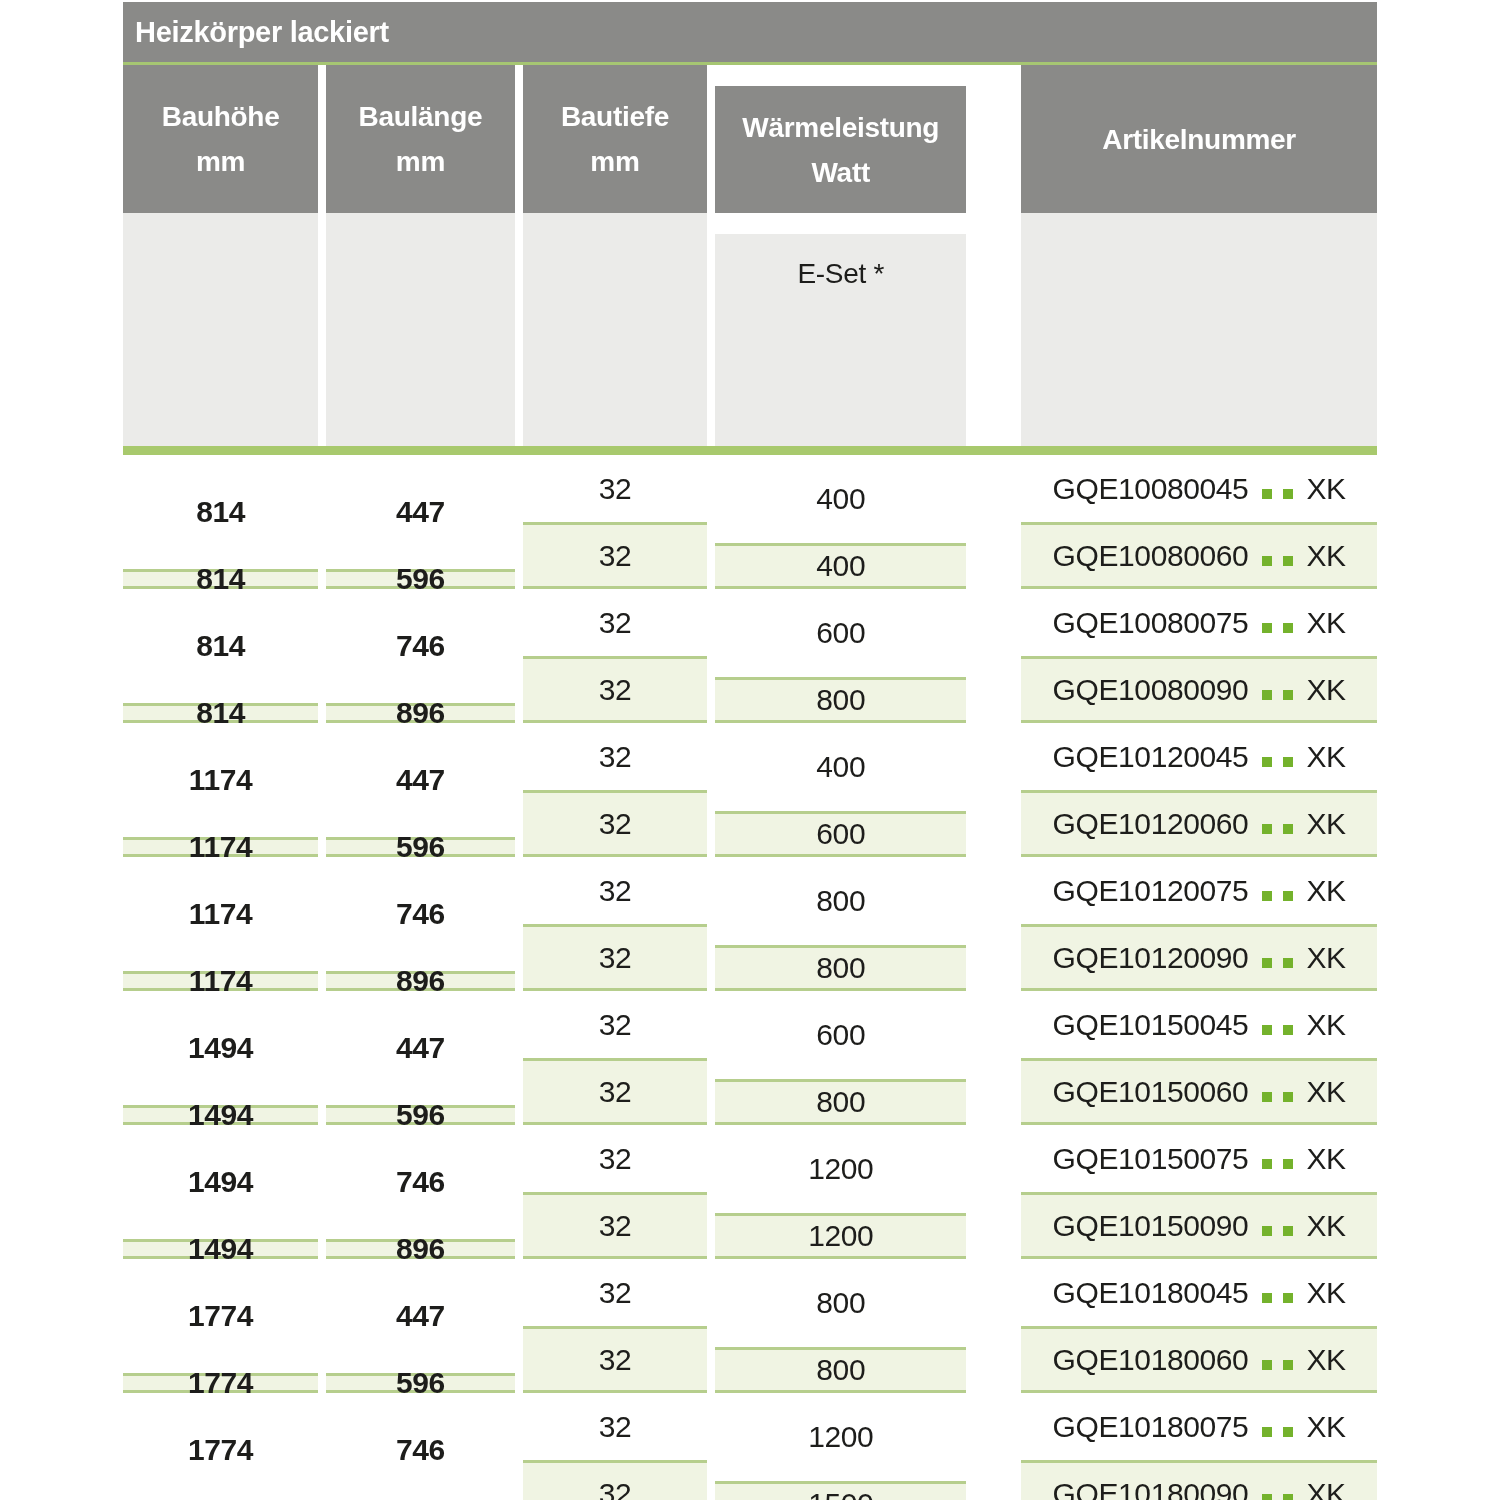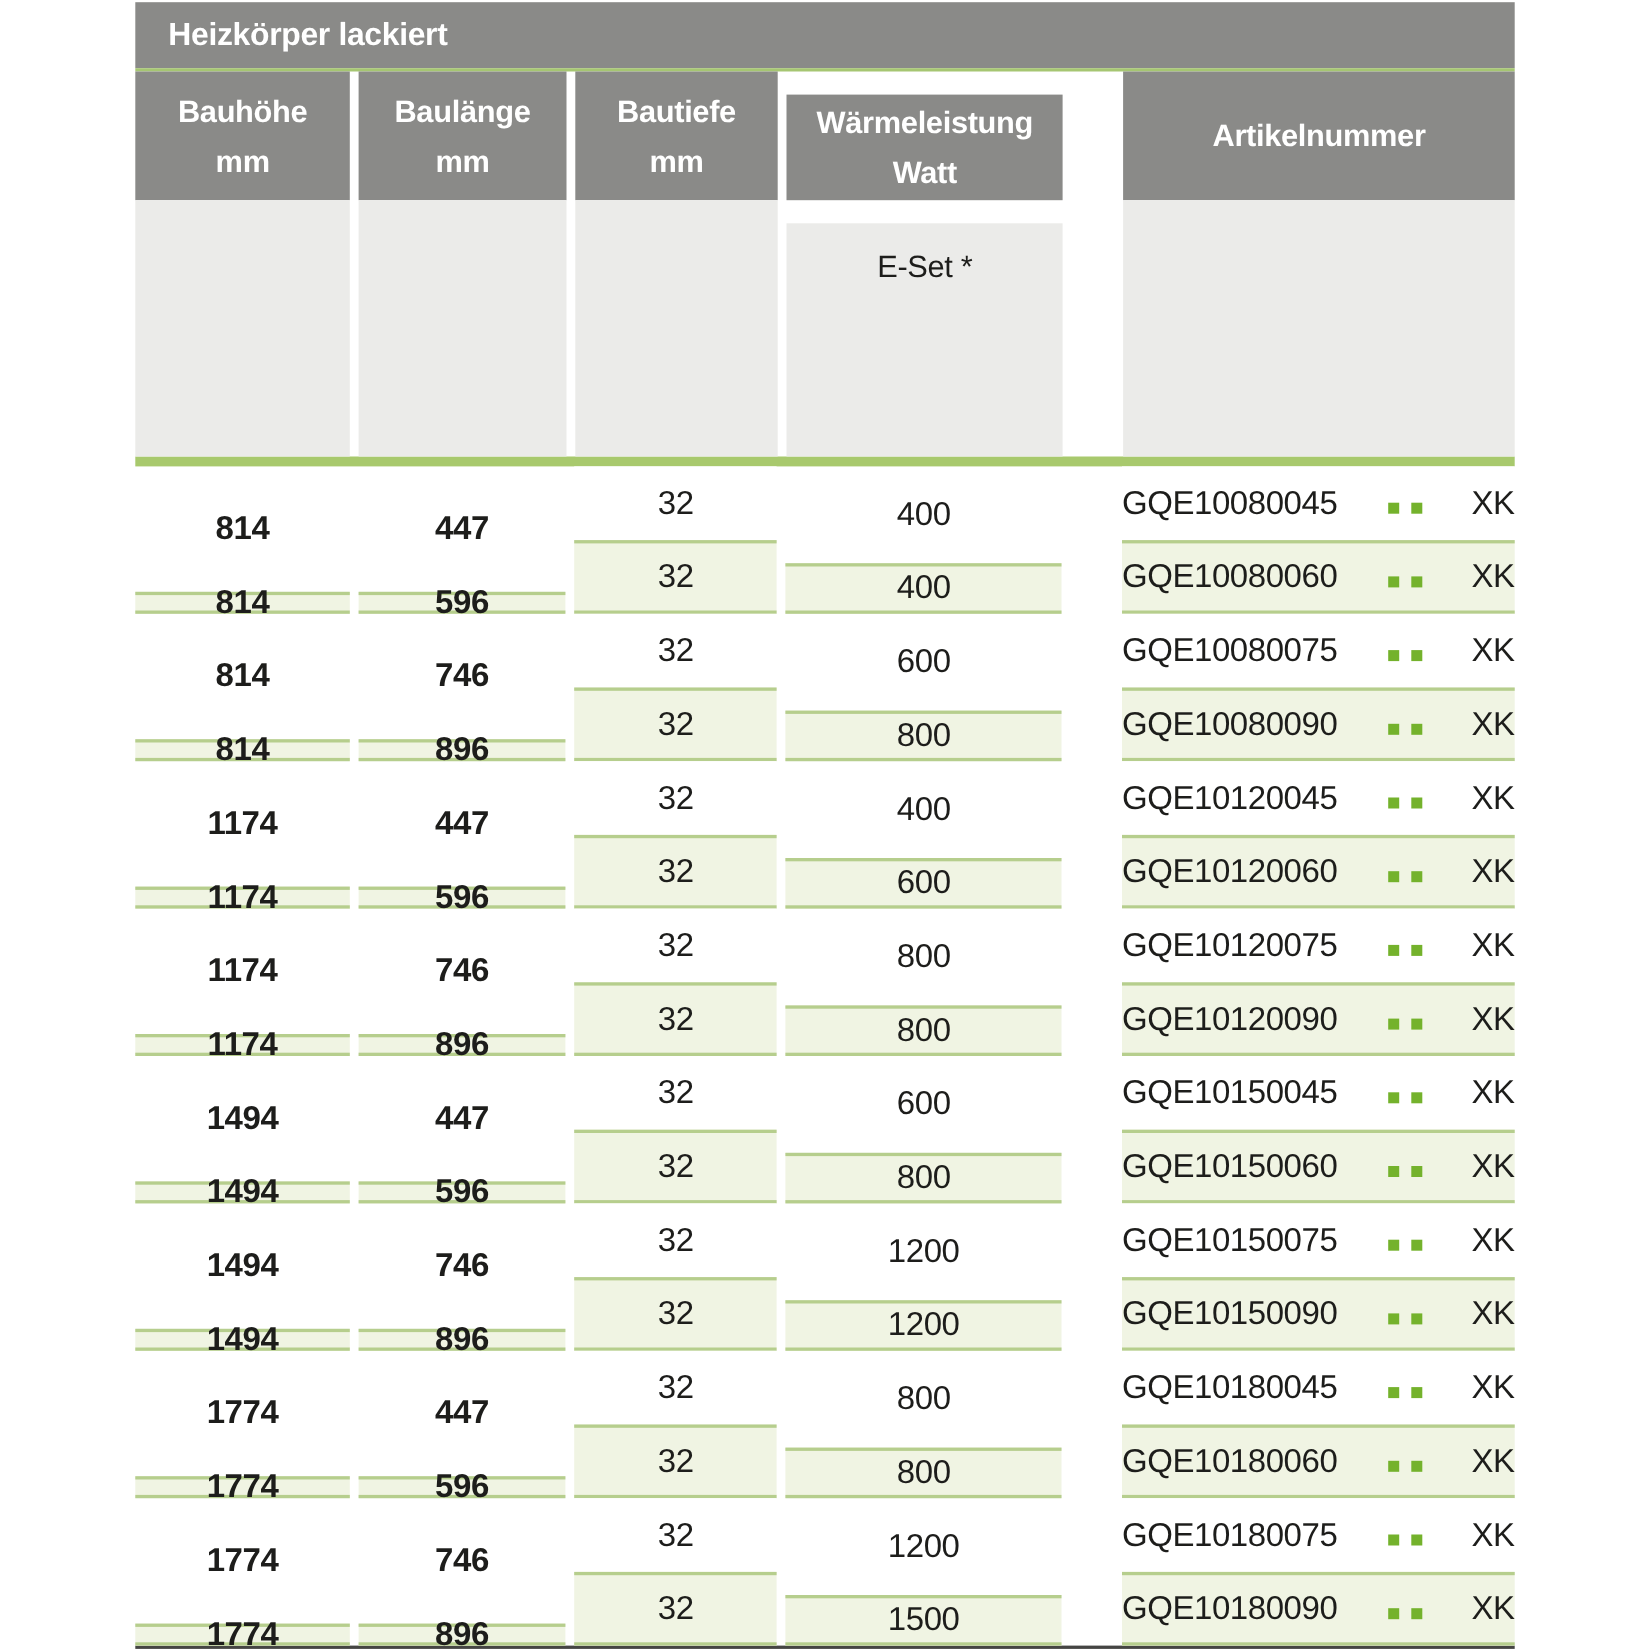--- a/index.html
+++ b/index.html
@@ -14,40 +14,40 @@
     left: 123px; top: 2px;
     width: 1254px;
   }
 
   
   .title-bar {
     height: 60px;
     background: #8a8a88;
     display: flex;
     align-items: center;
-    padding-left: 30px;
+    padding-left: 12px;
   }
   .title-bar .title-text {
     color: #ffffff;
     font-size: 29px;
     font-weight: bold;
     letter-spacing: -0.3px;
   }
   .accent-line { height: 3px; background: #a6c672; }
 
   
   .flex-row { display: flex; gap: 8px; }
   .c1 { width: 203px; }
   .c2 { width: 196px; }
   .c3 { width: 192px; }
   .c4 { width: 261px; margin-top: 21px; }
   .c5 { width: 370px; margin-left: 47px; }
 
   
-  .header-row { height: 117px; }
+  .header-row { height: 148px; }
   .header-cell {
     background: #8a8a88;
     color: #ffffff;
     display: flex;
     flex-direction: column;
     justify-content: center;
     align-items: center;
   }
   .header-cell span {
     font-size: 28px;
@@ -83,21 +83,21 @@
     letter-spacing: -0.4px;
   }
   .data-row.alt .cell {
     background: #f0f4e3;
     border-top: 3px solid #b6ce8d;
     border-bottom: 3px solid #b6ce8d;
   }
   .cell.bold { font-weight: bold; margin-top: 47px; }
 
   
-  .artnr { display: inline-flex; align-items: baseline; white-space: nowrap; gap: 32px; }
+  .artnr { display: inline-flex; align-items: baseline; white-space: nowrap; }
   .art-dots {
     display: inline-flex;
     gap: 11px;
     margin: 0 13px 0 14px;
   }
   .dot {
     display: inline-block;
     width: 10px; height: 10px;
     background: #74b22c;
   }

